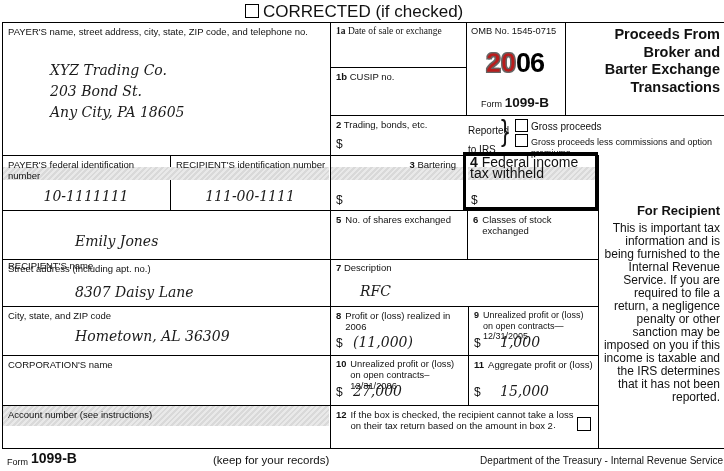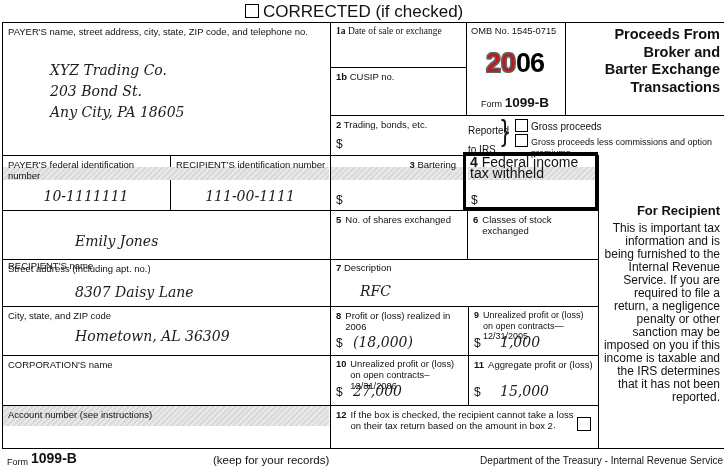--- a/index.html
+++ b/index.html
@@ -141,21 +141,21 @@
     <span class="n">7</span>
     <span>Description</span>
   </div>
   <div class="hw" style="left:360px;top:283px;">RFC</div>
 
   <div class="lbl flexlbl" style="left:336px;top:310px;width:124px;">
     <span class="n">8</span>
     <span>Profit or (loss) realized in 2006</span>
   </div>
   <span class="dollar" style="left:336px;top:336px;">$</span>
-  <div class="hw" style="left:353px;top:334px;">(18,000)</div>
+  <div class="hw" style="left:353px;top:334px;">(11,000)</div>
   <div class="lbl flexlbl smalllbl" style="left:474px;top:310px;width:122px;">
     <span class="n">9</span>
     <span>Unrealized profit or (loss) on open contracts—12/31/2005</span>
   </div>
   <span class="dollar" style="left:474px;top:336px;">$</span>
   <div class="hw" style="left:500px;top:334px;">1,000</div>
 
   <div class="lbl flexlbl" style="left:336px;top:359px;width:127px;font-size:9.3px;">
     <span class="n">10</span>
     <span>Unrealized profit or (loss) on open contracts–12/31/2006</span>

